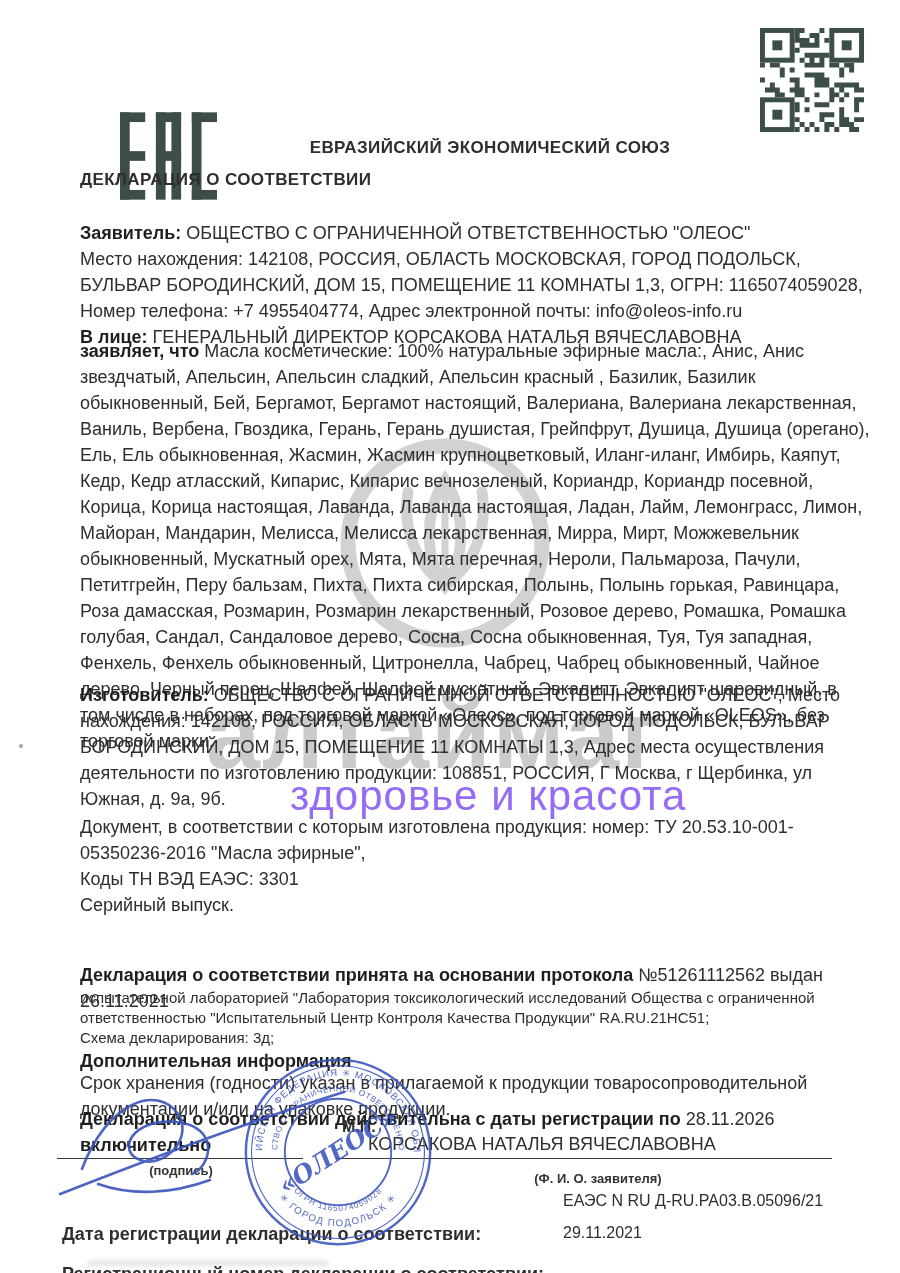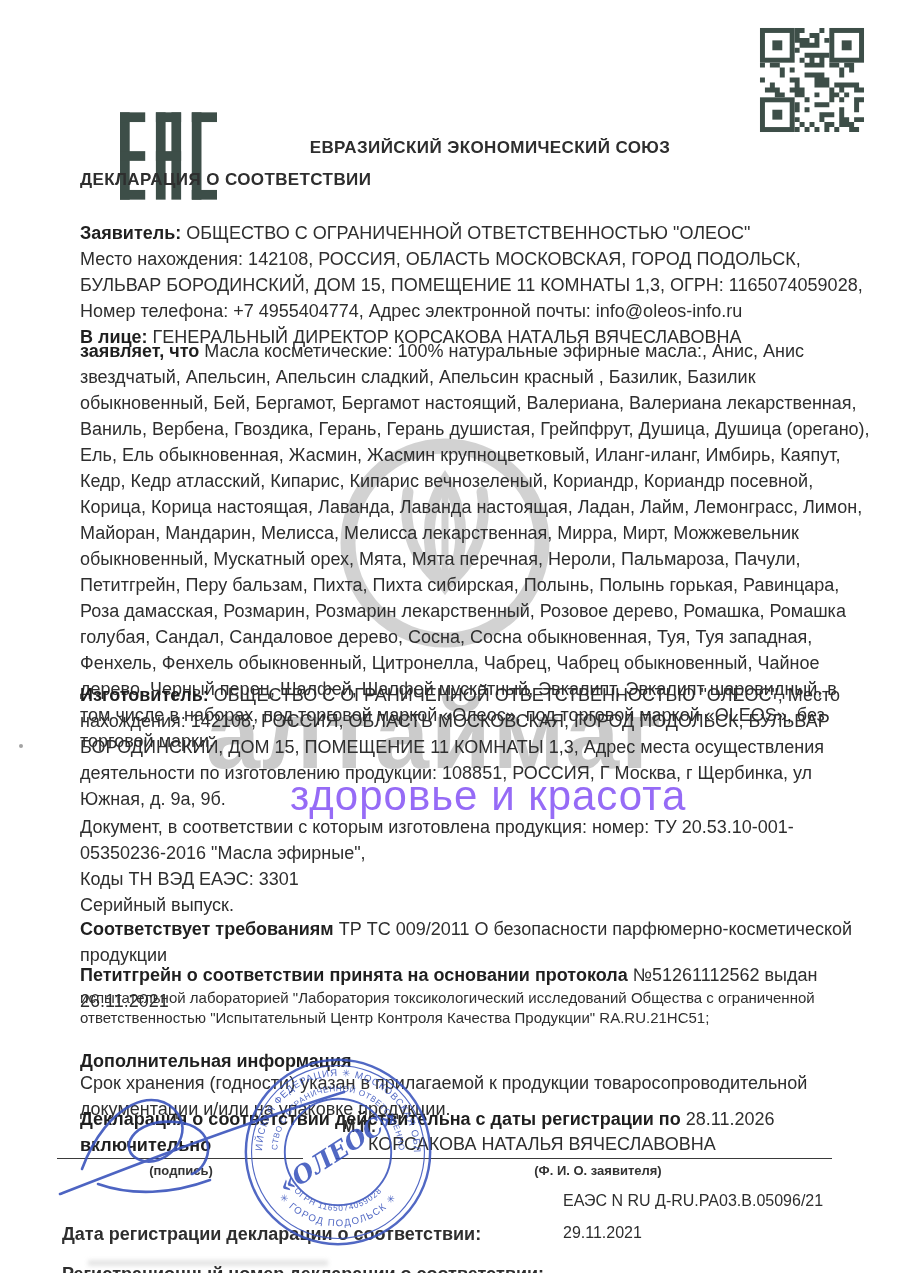--- a/index.html
+++ b/index.html
@@ -24,21 +24,21 @@
   .dot{position:absolute;left:19px;top:744px;width:4px;height:4px;border-radius:50%;background:#666;opacity:.6;z-index:2;}
   .smudge{position:absolute;left:88px;top:1260px;width:240px;height:6px;background:#d9d9d9;filter:blur(2px);opacity:.7;z-index:1;}
   
   .mp{position:absolute;left:310px;top:1118px;font-size:16px;font-weight:700;z-index:2;margin-left:32px;}
   .fio-name{position:absolute;left:368px;top:1134px;font-size:18px;z-index:2;}
   .sig-line{position:absolute;top:1158px;height:0;border-top:1.6px solid #3a3a3a;z-index:2;}
   .sig-line.left{left:57px;width:246px;}
   .sig-line.right{left:336px;width:496px;}
   .caption{position:absolute;top:1163px;font-size:13px;font-weight:700;color:#333;text-align:center;z-index:2;}
   .cap-sign{left:118px;width:126px;}
-  .cap-name{left:478px;width:240px;}
+  .cap-name{left:478px;width:240px;margin-top:8px;}
   .stamp{position:absolute;left:243px;top:1057px;z-index:3;opacity:.88;}
   .sig-svg{position:absolute;left:52px;top:1072px;z-index:4;opacity:.9;}
   
   .reg-label{position:absolute;left:62px;font-size:18px;font-weight:700;z-index:2;margin:0;}
   .reg-val{position:absolute;left:563px;font-size:16px;z-index:2;margin:0;}
 </style>
 </head>
 <body>
 
 <div class="page">
@@ -102,28 +102,26 @@
   </p>
 
   <p class="blk" style="top:668px;"><b>Изготовитель:</b>
     <span>ОБЩЕСТВО С ОГРАНИЧЕННОЙ ОТВЕТСТВЕННОСТЬЮ "ОЛЕОС", Место нахождения: 142108, РОССИЯ, ОБЛАСТЬ МОСКОВСКАЯ, ГОРОД ПОДОЛЬСК, БУЛЬВАР БОРОДИНСКИЙ, ДОМ 15, ПОМЕЩЕНИЕ 11 КОМНАТЫ 1,3, Адрес места осуществления деятельности по изготовлению продукции: 108851, РОССИЯ, Г Москва, г Щербинка, ул Южная, д. 9а, 9б.</span>
   </p>
 
   <p class="blk" style="top:800px;">Документ, в соответствии с которым изготовлена продукция: номер: ТУ 20.53.10-001-05350236-2016 "Масла эфирные",</p>
   <p class="blk" style="top:852px;">Коды ТН ВЭД ЕАЭС: 3301</p>
   <p class="blk" style="top:878px;">Серийный выпуск.</p>
 
-  <p class="blk" style="top:902px;"><b>Соответствует требованиям</b>
-    <span>ТР ТС 009/2011 О безопасности парфюмерно-косметической продукции</span>
-  </p>
 
-  <p class="blk" style="top:948px;"><b>Петитгрейн о соответствии принята на основании протокола</b>
+  <p class="blk" style="top:948px;"><b>Декларация о соответствии принята на основании протокола</b>
     <span>№51261112562 выдан 26.11.2021</span>
   </p>
   <p class="blk small" style="top:974px;">испытательной лабораторией "Лаборатория токсикологический исследований Общества с ограниченной ответственностью "Испытательный Центр Контроля Качества Продукции" RA.RU.21HC51;</p>
+  <p class="blk small" style="top:1014px;">Схема декларирования: 3д;</p>
 
   <p class="blk" style="top:1034px;"><b>Дополнительная информация</b></p>
   <p class="blk" style="top:1056px;">Срок хранения (годности) указан в прилагаемой к продукции товаросопроводительной документации и/или на упаковке продукции.</p>
 
   <p class="blk" style="top:1092px;"><b>Декларация о соответствии действительна с даты регистрации по</b>
     <span>28.11.2026</span>
     <b>включительно</b>
   </p>
 
   <div class="mp">М.П.</div>

